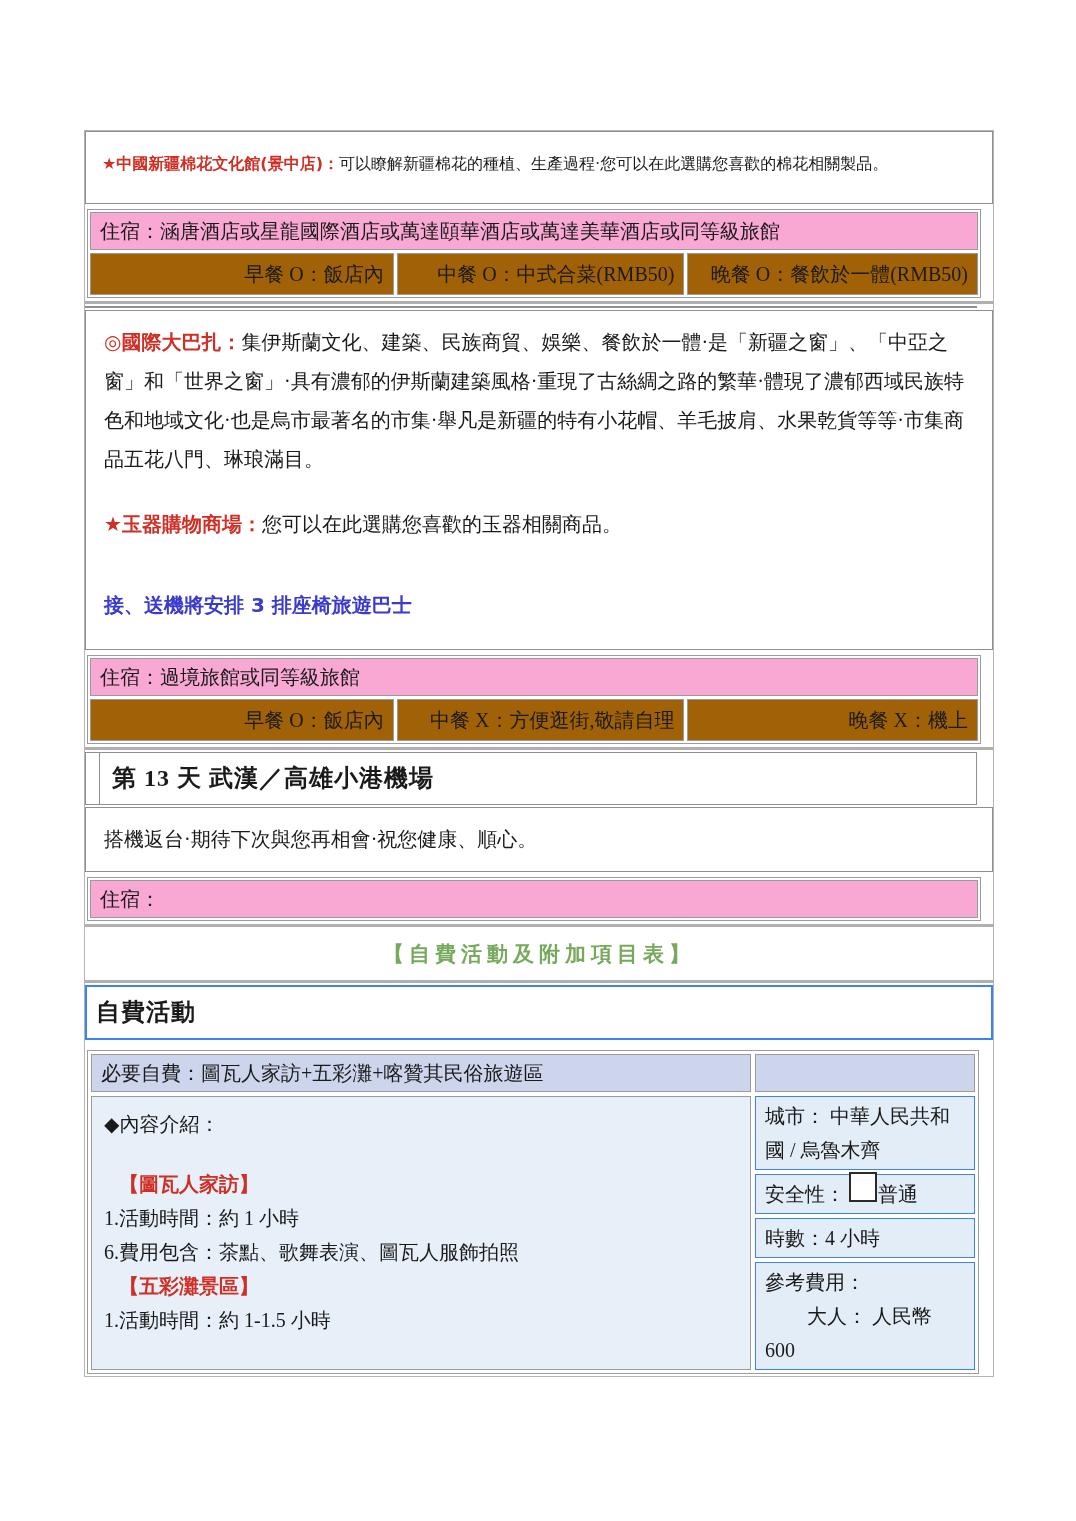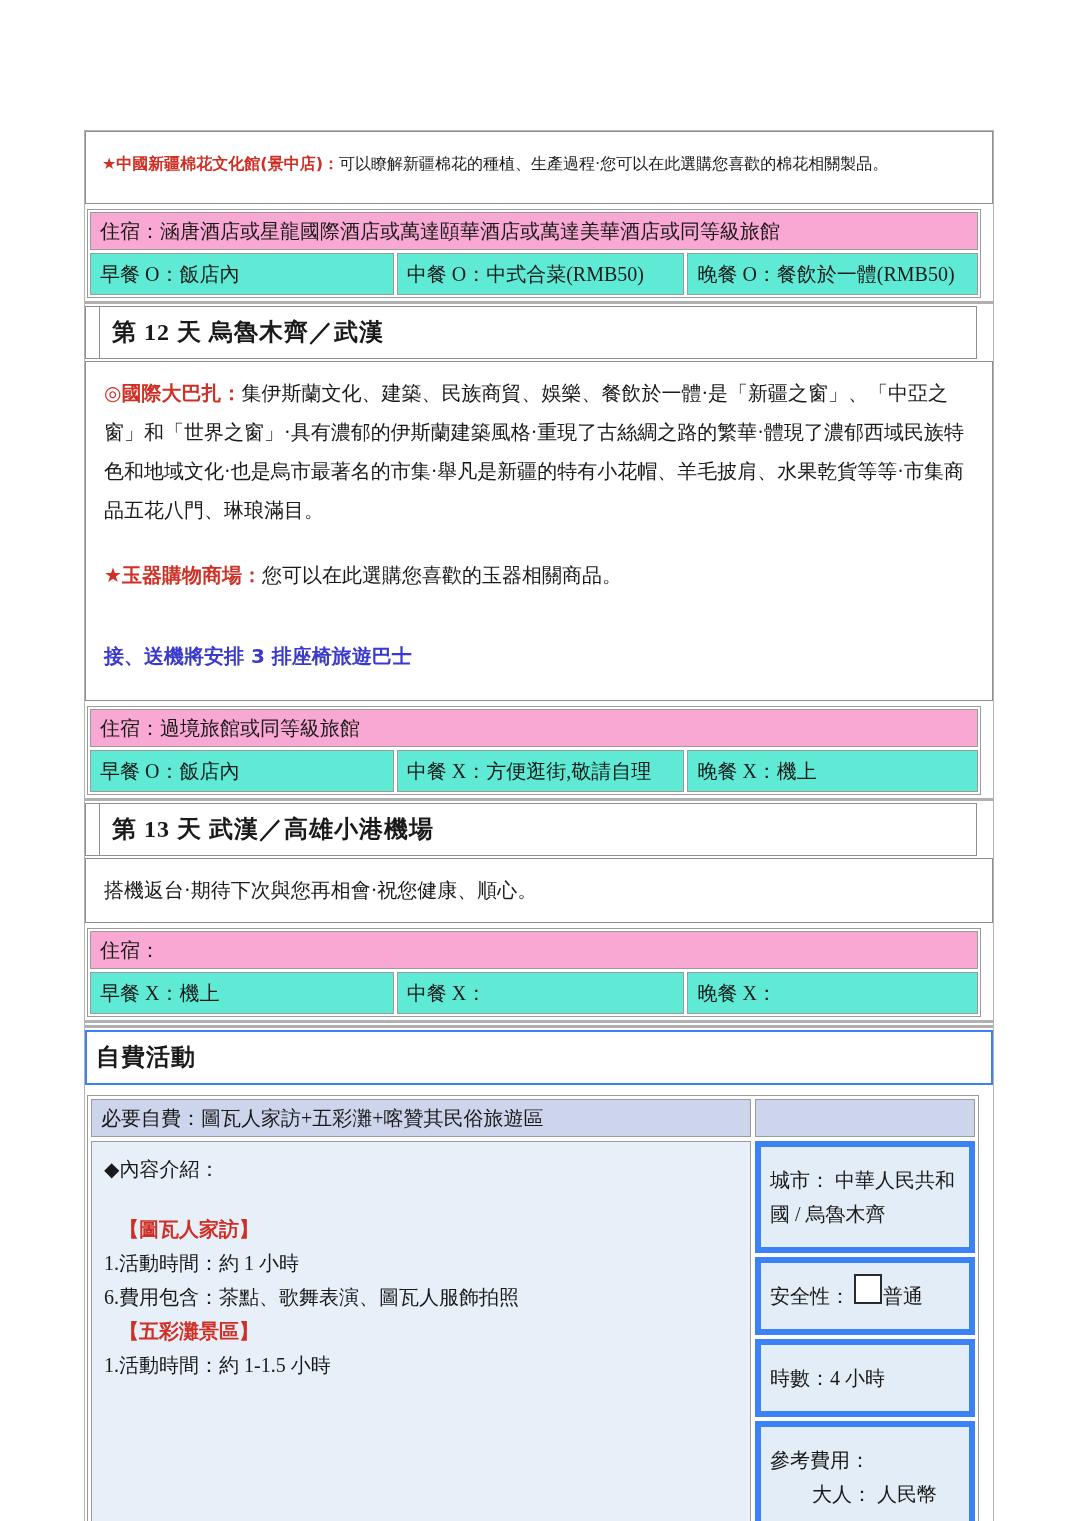--- a/index.html
+++ b/index.html
@@ -18,21 +18,21 @@
   
   .note-box{border:1px solid #8f8f8f;padding:12px 16px 20px 16px;font-size:16px;line-height:39px;}
   .accent{font-family:"DejaVu Sans","Liberation Sans",sans-serif;font-weight:bold;}
   .red{color:#cf2f25;}
   .blue{color:#3a3acc;}
 
   
   .mtable{margin:0 12px 3px 2px;border:1px solid #9b9b9b;padding:2px;}
   .mrow-stay{background:#f9a8d4;border:1px solid #9b9b9b;padding:4px 9px;font-size:20px;line-height:28px;}
   .mrow-meals{display:flex;gap:3px;margin-top:3px;}
-  .mcell{background:#5eead4;border:1px solid #9b9b9b;padding:7px 9px;font-size:20px;line-height:26px;box-sizing:border-box;}
+  .mcell{background:#a16207;border:1px solid #9b9b9b;padding:7px 9px;font-size:20px;line-height:26px;box-sizing:border-box;text-align:right;}
   .mcell.c1{flex:0 0 34.2%;}
   .mcell.c2{flex:0 0 32.4%;}
   .mcell.c3{flex:1;}
 
   
   .day{display:flex;border:1px solid #8f8f8f;margin:0 16px 2px 0;align-items:stretch;}
   .day-gutter{width:13px;border-right:1px solid #8f8f8f;}
   .day-title{font-weight:bold;font-size:24px;padding:9px 12px 10px 12px;letter-spacing:1px;}
 
   .desc-box{border:1px solid #8f8f8f;padding:12px 18px 24px 18px;font-size:20px;line-height:39px;}
@@ -51,21 +51,21 @@
   .bt{margin:0 14px 2px 2px;border:1px solid #9b9b9b;padding:3px;}
   .bt-hrow{display:flex;gap:4px;}
   .bt-hleft{flex:0 0 660px;background:#ccd5eb;border:1px solid #9b9b9b;padding:4px 9px;font-size:20px;line-height:28px;box-sizing:border-box;}
   .bt-hright{flex:1;background:#ccd5eb;border:1px solid #9b9b9b;}
   .bt-body{display:flex;gap:4px;margin-top:4px;}
   .bt-left{flex:0 0 660px;background:#e7f0f9;border:1px solid #9b9b9b;padding:10px 12px;font-size:20px;box-sizing:border-box;}
   .bt-left .line{line-height:34px;}
   .bt-left .after-space{margin-bottom:26px;}
   .red-bracket{color:#cf2f25;font-family:"DejaVu Sans","Liberation Sans",sans-serif;font-weight:bold;margin-left:15px;}
   .bt-right{flex:1;display:flex;flex-direction:column;gap:4px;}
-  .bt-cell{background:#e3edf7;border:6px solid #3b82f6;padding:16px 9px;font-size:20px;line-height:34px;overflow:visible;}
+  .bt-cell{background:#e3edf7;border:1px solid #3b82f6;padding:2px 9px;font-size:20px;line-height:34px;overflow:visible;}
   .bt-cell.fee{flex:1;}
   .fee-adult{padding-left:42px;}
   .checkbox{display:inline-block;width:24px;height:26px;background:#ffffff;border:2px solid #2a2a2a;
     vertical-align:middle;position:relative;top:-9px;margin:0 1px 0 4px;}
 </style>
 </head>
 <body>
 
 <div class="page">
   <div class="outer">
@@ -82,21 +82,20 @@
         <div class="mcell c1">早餐 O：飯店內</div>
         <div class="mcell c2">中餐 O：中式合菜(RMB50)</div>
         <div class="mcell c3">晚餐 O：餐飲於一體(RMB50)</div>
       </div>
     </div>
 
     <div class="sep"></div>
 
     <div class="day">
       <div class="day-gutter"></div>
-      <div class="day-title">第 12 天 烏魯木齊／武漢</div>
     </div>
 
     <div class="desc-box">
       <div>
         <span class="accent red">◎國際大巴扎：</span><span>集伊斯蘭文化、建築、民族商貿、娛樂、餐飲於一體·是「新疆之窗」、「中亞之窗」和「世界之窗」·具有濃郁的伊斯蘭建築風格·重現了古絲綢之路的繁華·體現了濃郁西域民族特色和地域文化·也是烏市最著名的市集·舉凡是新疆的特有小花帽、羊毛披肩、水果乾貨等等·市集商品五花八門、琳琅滿目。</span>
       </div>
       <div class="jade-line">
         <span class="accent red">★玉器購物商場：</span><span>您可以在此選購您喜歡的玉器相關商品。</span>
       </div>
       <div class="bus-line">
@@ -123,29 +122,27 @@
     </div>
 
     <div class="desc-box" style="padding-bottom:12px;">
       <span>搭機返台·期待下次與您再相會·祝您健康、順心。</span>
     </div>
 
     <div class="gap"></div>
 
     <div class="mtable">
       <div class="mrow-stay">住宿：</div>
-      <div class="mrow-meals">
-        <div class="mcell c1">早餐 X：機上</div>
-        <div class="mcell c2">中餐 X：</div>
-        <div class="mcell c3">晚餐 X：</div>
-      </div>
     </div>
 
     <div class="sep"></div>
 
+    <div class="banner">
+      <span>【自費活動及附加項目表】</span>
+    </div>
 
     <div class="sep"></div>
 
     <div class="subheader">自費活動</div>
 
     <div class="gap"></div>
     <div class="gap"></div>
 
     <div class="bt">
       <div class="bt-hrow">

